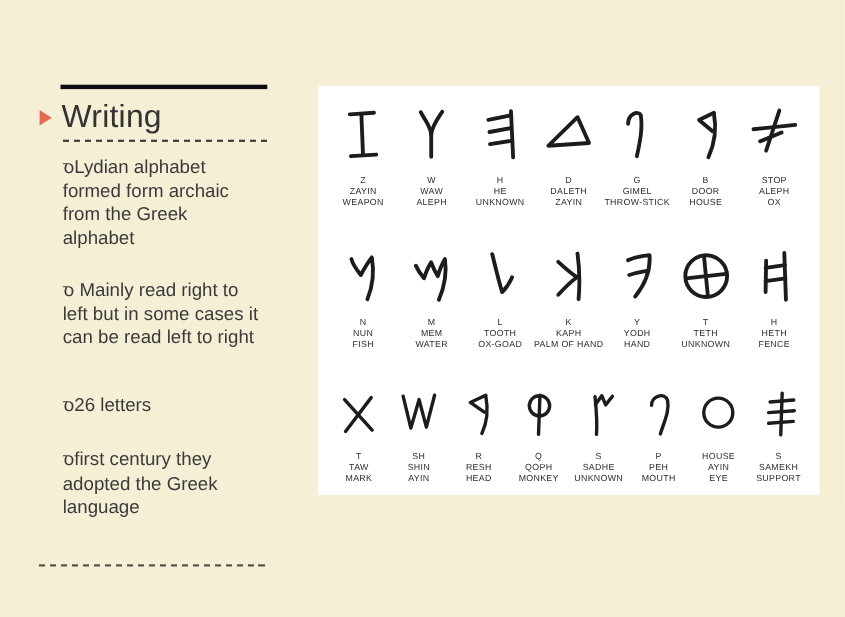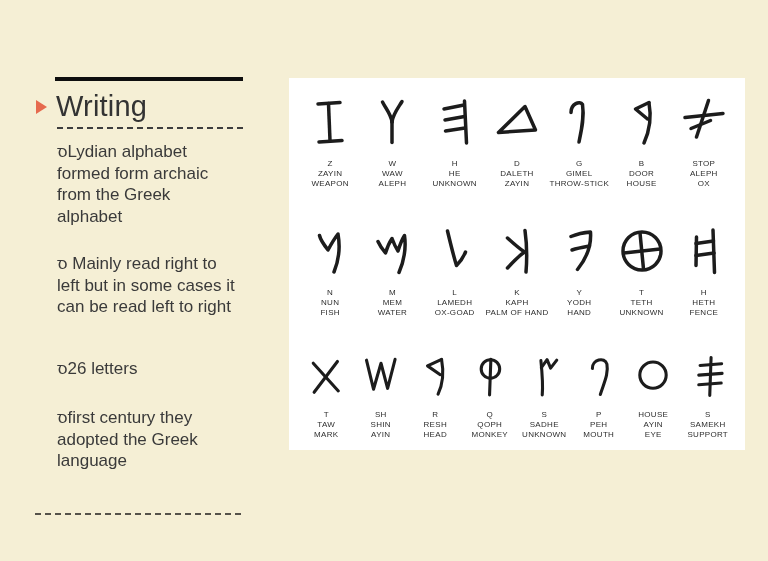--- a/index.html
+++ b/index.html
@@ -166,21 +166,21 @@
             <div class="lab">MEM</div>
             <div class="lab">WATER</div>
           </div>
         </div>
         <div class="cell">
           <svg viewBox="0 0 100 100" class="glyph" fill="none" stroke="#1c1c1c" stroke-width="7" stroke-linecap="round" stroke-linejoin="round">
             <path d="M35 10 C41 35 47 60 53 79 C61 71 67 62 71 52"></path>
           </svg>
           <div class="labels">
             <div class="lab">L</div>
-            <div class="lab">LAMEDH</div>
+            <div class="lab">TOOTH</div>
             <div class="lab">OX-GOAD</div>
           </div>
         </div>
         <div class="cell">
           <svg viewBox="0 0 100 100" class="glyph" fill="none" stroke="#1c1c1c" stroke-width="7" stroke-linecap="round" stroke-linejoin="round">
             <path d="M66 9 C70 38 70 68 68 92"></path>
             <path d="M31 24 C43 35 53 44 65 52 C51 62 41 73 31 84"></path>
           </svg>
           <div class="labels">
             <div class="lab">K</div>

